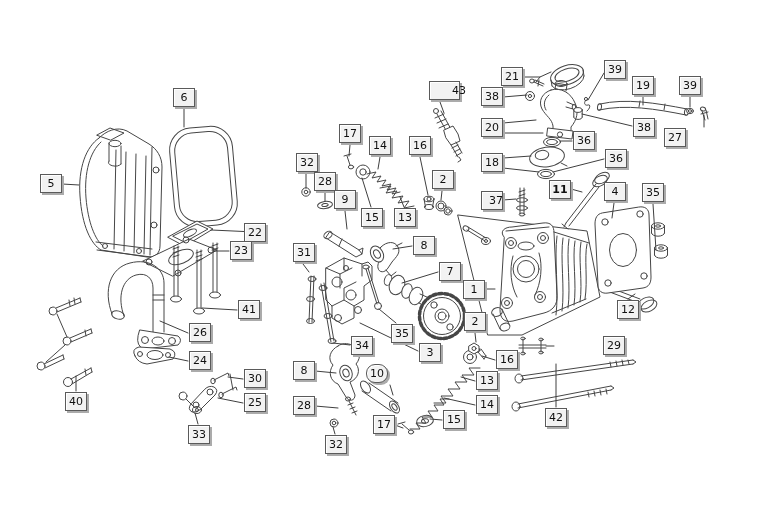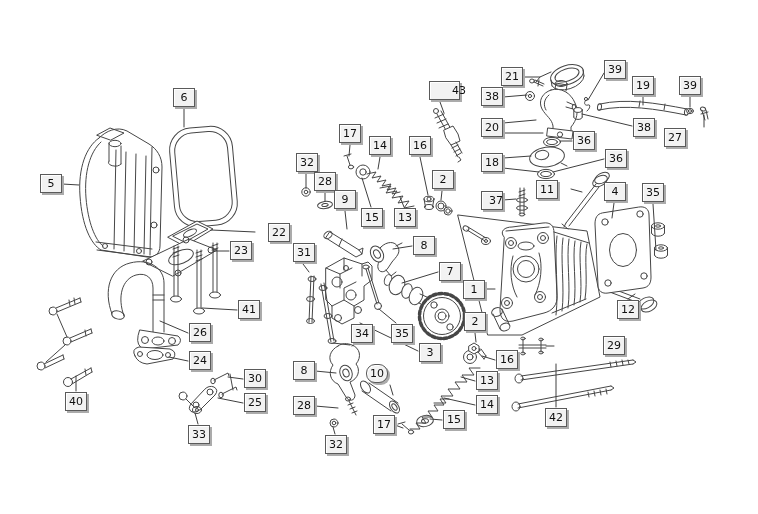--- a/index.html
+++ b/index.html
@@ -440,21 +440,21 @@
           <polyline points="503,158 531,156"></polyline>
           <polyline points="503,168 539,172"></polyline>
           <polyline points="704,127 704,115"></polyline>
         </g>
 </g>
 </svg>
 
 <div id="callout-layer">
       <div class="callout" style="left: 40px; top: 174px;">5</div>
       <div class="callout" style="left: 173px; top: 88px;">6</div>
-      <div class="callout" style="left: 268px; top: 223px;">22</div>
+      <div class="callout" style="left: 244px; top: 223px;">22</div>
       <div class="callout" style="left: 230px; top: 241px;">23</div>
       <div class="callout" style="left: 238px; top: 300px;">41</div>
       <div class="callout" style="left: 189px; top: 323px;">26</div>
       <div class="callout" style="left: 189px; top: 351px;">24</div>
       <div class="callout" style="left: 244px; top: 369px;">30</div>
       <div class="callout" style="left: 244px; top: 393px;">25</div>
       <div class="callout" style="left: 188px; top: 425px;">33</div>
       <div class="callout" style="left: 65px; top: 392px;">40</div>
       <div class="callout" style="left: 429px; top: 81px; padding-left: 29px;">43</div>
       <div class="callout" style="left: 339px; top: 124px;">17</div>
@@ -465,25 +465,25 @@
       <div class="callout" style="left: 334px; top: 190px;">9</div>
       <div class="callout" style="left: 432px; top: 170px;">2</div>
       <div class="callout" style="left: 361px; top: 208px;">15</div>
       <div class="callout" style="left: 394px; top: 208px;">13</div>
       <div class="callout" style="left: 293px; top: 243px;">31</div>
       <div class="callout" style="left: 413px; top: 236px;">8</div>
       <div class="callout" style="left: 439px; top: 262px;">7</div>
       <div class="callout" style="left: 463px; top: 280px;">1</div>
       <div class="callout" style="left: 464px; top: 312px;">2</div>
       <div class="callout" style="left: 481px; top: 191px; padding-left: 8px;">37</div>
-      <div class="callout" style="left: 536px; top: 180px;">11</div>
+      <div class="callout" style="left: 549px; top: 180px; font-weight: bold;">11</div>
       <div class="callout" style="left: 604px; top: 182px;">4</div>
       <div class="callout" style="left: 642px; top: 183px;">35</div>
       <div class="callout" style="left: 617px; top: 300px;">12</div>
-      <div class="callout" style="left: 351px; top: 324px; text-align: center;">34</div>
+      <div class="callout" style="left: 351px; top: 336px; text-align: center;">34</div>
       <div class="callout" style="left: 391px; top: 324px;">35</div>
       <div class="callout" style="left: 419px; top: 343px;">3</div>
       <div class="callout" style="left: 293px; top: 361px;">8</div>
       <div class="callout" style="left: 366px; top: 364px; border-radius: 9px;">10</div>
       <div class="callout" style="left: 293px; top: 396px;">28</div>
       <div class="callout" style="left: 325px; top: 435px;">32</div>
       <div class="callout" style="left: 373px; top: 415px;">17</div>
       <div class="callout" style="left: 443px; top: 410px;">15</div>
       <div class="callout" style="left: 476px; top: 371px;">13</div>
       <div class="callout" style="left: 476px; top: 395px;">14</div>

